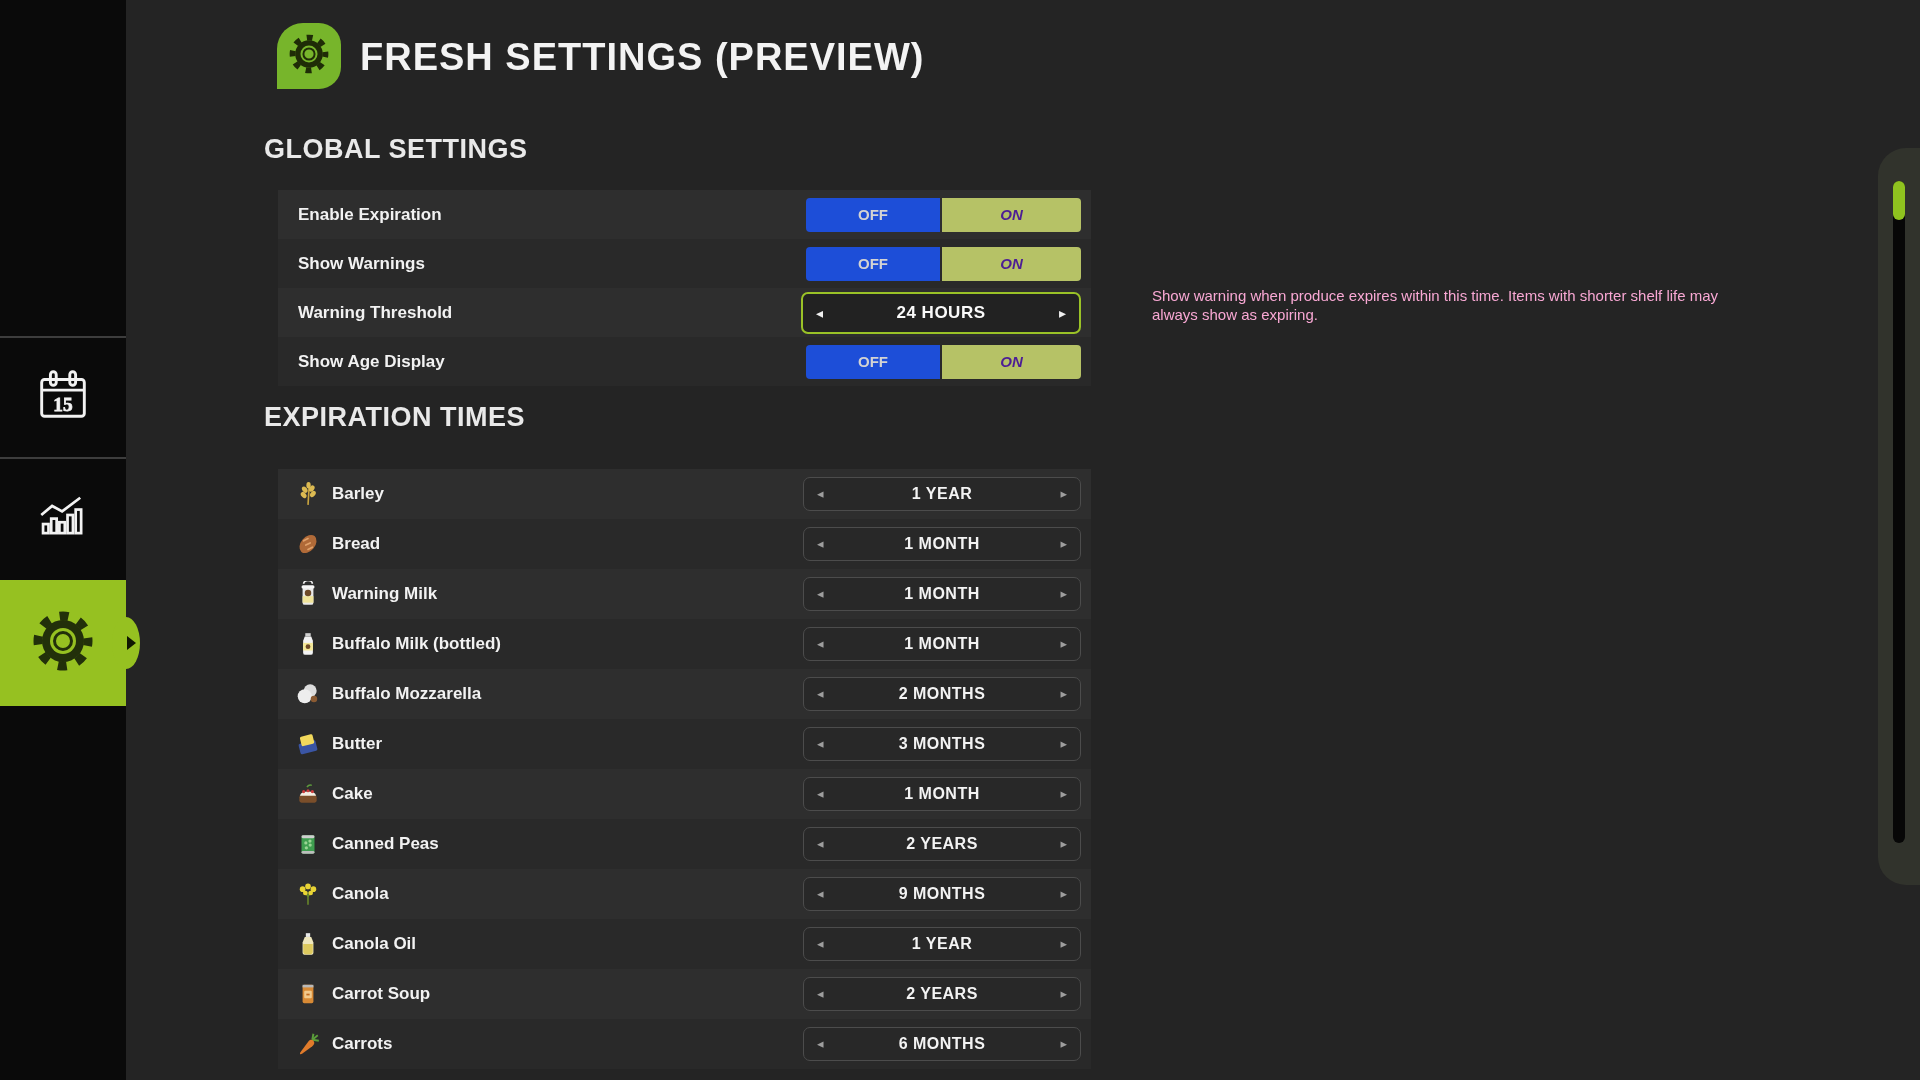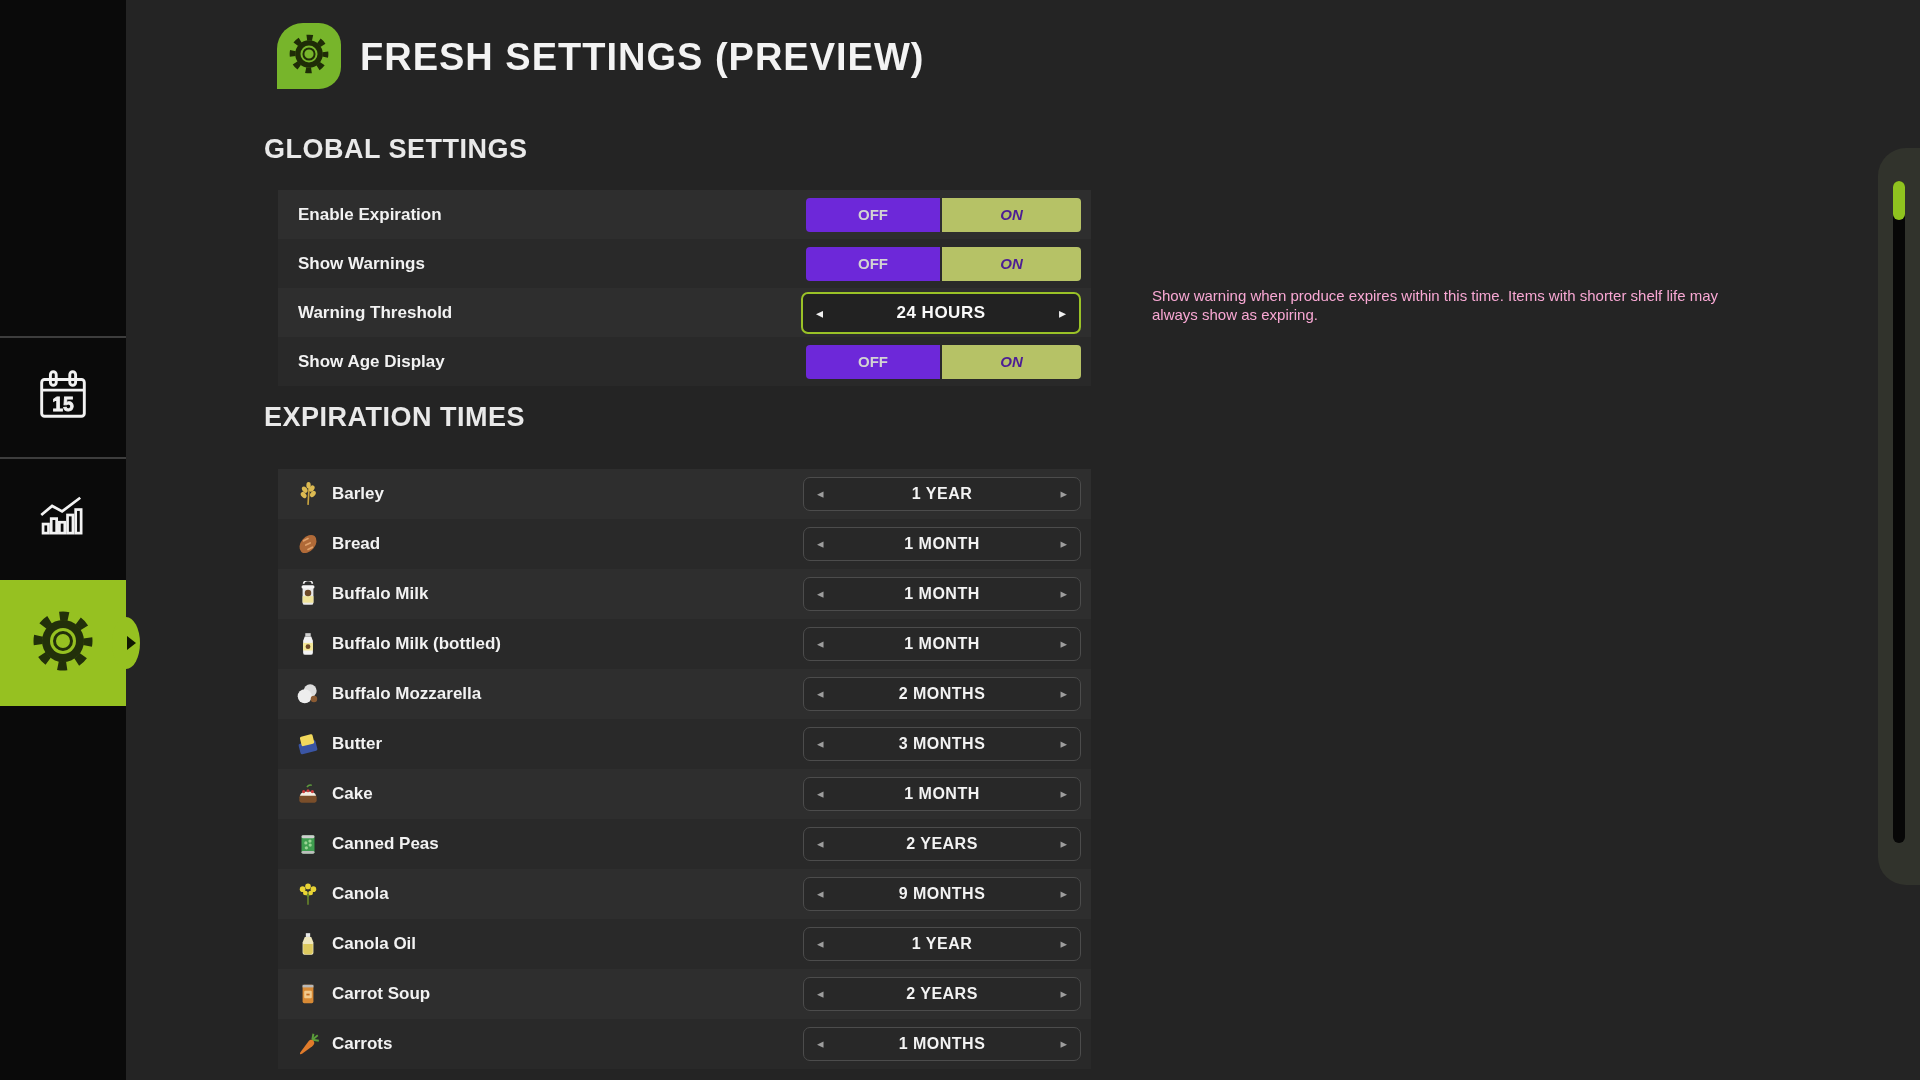--- a/index.html
+++ b/index.html
@@ -4,21 +4,21 @@
 <style>
   html,body{margin:0;padding:0;}
   body{
     width:1920px;height:1080px;position:relative;overflow:hidden;
     background:#242424;font-family:"Liberation Sans",sans-serif;color:#eee;
     -webkit-font-smoothing:antialiased;
   }
   
   .sidebar{position:absolute;left:0;top:0;width:126px;height:1080px;background:#0a0a0a;}
   .side-sep{position:absolute;left:0;width:126px;height:2px;background:#3d3d3d;}
-  .side-item{position:absolute;left:0;width:126px;height:118px;display:flex;align-items:center;justify-content:center;cursor:pointer;}
+  .side-item{position:absolute;left:0;width:126px;height:118px;display:flex;align-items:center;justify-content:center;cursor:pointer;font-family:Liberation Serif, serif;}
   .side-active{position:absolute;left:0;top:580px;width:126px;height:126px;background:#96c121;display:flex;align-items:center;justify-content:center;cursor:pointer;}
   .tab-bump{position:absolute;left:112px;top:617px;width:28px;height:52px;background:#96c121;border-radius:50%;}
   .tab-arrow{position:absolute;left:127px;top:636px;width:0;height:0;
     border-top:7px solid transparent;border-bottom:7px solid transparent;border-left:9px solid #101702;}
   
   .badge{position:absolute;left:277px;top:23px;width:64px;height:66px;background:#77b52b;
     border-radius:26px 22px 22px 0;display:flex;align-items:center;justify-content:center;}
   .page-title{position:absolute;left:360px;top:36px;font-size:38px;font-weight:600;color:#f3f3f3;letter-spacing:1px;white-space:nowrap;}
   
   .section-heading{position:absolute;left:264px;font-size:27px;font-weight:600;color:#e9e9e9;letter-spacing:0.5px;}
@@ -32,21 +32,21 @@
   .g-row{height:49px;}
   .e-row{height:50px;}
   .row:nth-child(odd){background:#2e2e2e;}
   .row:nth-child(even){background:#292929;}
   .row-label{margin-left:20px;font-size:17px;font-weight:700;color:#f2f2f2;}
   .e-row .food-icon{margin-left:16px;width:27px;height:27px;display:flex;align-items:center;justify-content:center;}
   .e-row .row-label{margin-left:11px;}
   
   .toggle{position:absolute;right:10px;display:flex;gap:2px;height:34px;}
   .seg{display:flex;align-items:center;justify-content:center;font-size:15px;font-weight:600;cursor:pointer;}
-  .seg-off{width:134px;background:#6d28d9;color:#d3d3d3;border-radius:4px 0 0 4px;}
+  .seg-off{width:134px;background:#1d4ed8;color:#d3d3d3;border-radius:4px 0 0 4px;}
   .seg-on{width:139px;background:#b6c266;color:#4c1d95;border-radius:0 4px 4px 0;font-style:italic;}
   
   .selector{position:absolute;right:10px;width:276px;height:32px;background:#282828;
     border:1px solid #4c4c4c;border-radius:7px;display:flex;align-items:center;justify-content:center;cursor:pointer;}
   .sel-val{font-size:16px;font-weight:600;color:#f3f3f3;letter-spacing:0.5px;}
   .arr{position:absolute;font-size:13px;color:#9e9e9e;top:50%;transform:translateY(-52%);line-height:1;}
   .arr-l{left:13px;}
   .arr-r{right:13px;}
   .selector.focused{height:38px;background:#222;border:2px solid #9ac227;}
   .selector.focused .sel-val{font-size:17px;color:#fafafa;}
@@ -199,21 +199,21 @@
   <div class="row e-row">
     <span class="food-icon">
       <svg width="26" height="26" viewBox="0 0 24 24">
         <path d="M8 2.5 a4 3 0 0 1 8 0" fill="none" stroke="#f0f0f0" stroke-width="1.6"></path>
         <path d="M7 6 h10 v14 a2 2 0 0 1 -2 2 h-6 a2 2 0 0 1 -2 -2 z" fill="#e9e9e9"></path>
         <rect x="7" y="14" width="10" height="6" fill="#f0e49a"></rect>
         <rect x="6" y="4" width="12" height="3" rx="1.5" fill="#f7f7f7"></rect>
         <circle cx="12" cy="11" r="3" fill="#6e4a28"></circle>
       </svg>
     </span>
-    <span class="row-label">Buffalo Milk</span>
+    <span class="row-label">Warning Milk</span>
     <div class="selector">
       <span class="arr arr-l">◂</span>
       <span class="sel-val">1 MONTH</span>
       <span class="arr arr-r">▸</span>
     </div>
   </div>
 
   <div class="row e-row">
     <span class="food-icon">
       <svg width="26" height="26" viewBox="0 0 24 24">
@@ -368,21 +368,21 @@
           <path d="M16 8 L21 4"></path>
             <path d="M16 8 L17 2.5"></path>
             <path d="M16 8 L22 9"></path>
         </g>
         <path d="M16.5 8.5 C18.5 10 18 12.5 16 14 L6.5 21 C5 22 4 21 5 19.5 L12.5 9.5 C14 7.8 15.5 7.8 16.5 8.5 Z" fill="#e07b2b"></path>
       </svg>
     </span>
     <span class="row-label">Carrots</span>
     <div class="selector">
       <span class="arr arr-l">◂</span>
-      <span class="sel-val">1 MONTHS</span>
+      <span class="sel-val">6 MONTHS</span>
       <span class="arr arr-r">▸</span>
     </div>
   </div>
 
 </div>
 
 <div class="right-panel"></div>
 <div class="scroll-track"></div>
 <div class="scroll-thumb"></div>
 

